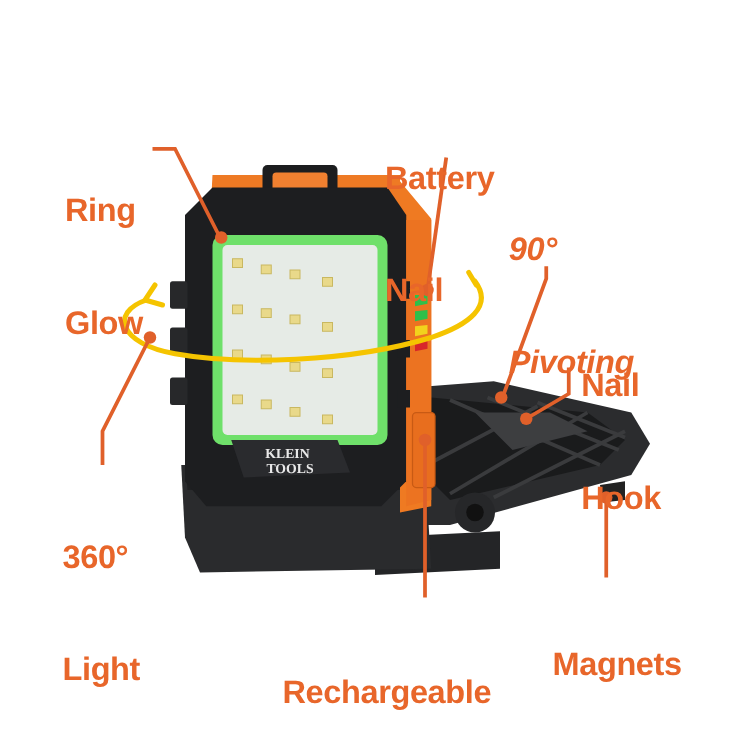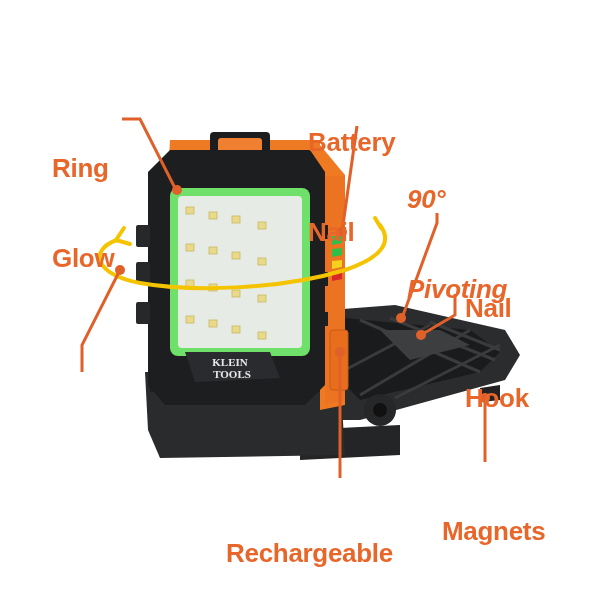--- a/index.html
+++ b/index.html
@@ -130,20 +130,22 @@
 </div>
 <div class="label" style="left:407px;top:124px;font-style:italic;">
   <span>90°</span>
   <span>Pivoting</span>
 </div>
 <div class="label" style="left:465px;top:233px;">
   <span>Nail</span>
   <span>Hook</span>
 </div>
 <div class="label" style="left:50px;top:370px;">
+  <span>360°</span>
+  <span>Light</span>
   
 </div>
 <div class="label" style="left:442px;top:456px;">
   <span>Magnets</span>
   
 </div>
 <div class="label" style="left:226px;top:478px;">
   <span>Rechargeable</span>
   
 </div>

